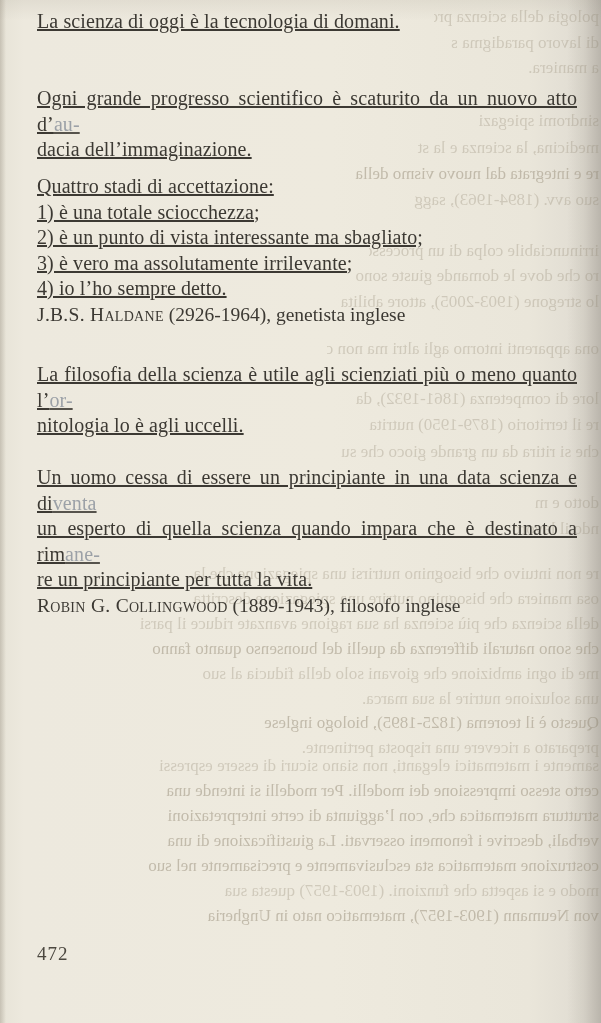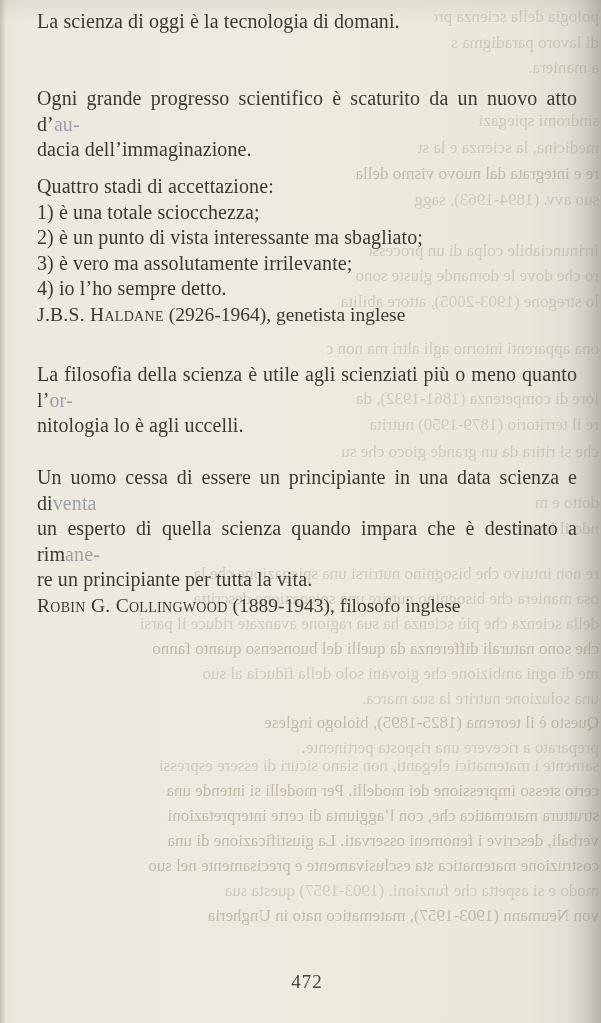--- a/index.html
+++ b/index.html
@@ -31,34 +31,35 @@
     color:var(--bleed,#a89f8d);opacity:0.42;filter:blur(0.7px);
     text-align:left;
   }
   .b-line.strong{opacity:0.62;}
   
   .content{position:absolute;left:37px;top:0;width:540px;}
   .quote{position:absolute;left:0;width:540px;}
   .q-line{
     font-size:20px;line-height:25.5px;color:var(--ink,#3c3933);
     letter-spacing:0.1px;
+    text-decoration:underline;
   }
   .q-line.just{text-align:justify;text-align-last:justify;}
   .q-fade{
     color:var(--fade,#8e959e);
     filter:blur(0.5px);
     opacity:0.85;
   }
   .q-attr{
     font-size:19.5px;line-height:25.5px;color:var(--ink,#3c3933);
   }
   .q-attr .sc{font-variant:small-caps;letter-spacing:0.3px;}
   .page-number{
-    position:absolute;left:37px;width:540px;top:971px;
-    text-align:center;font-size:19px;color:#4b473f;letter-spacing:1px;
+    position:absolute;left:37px;width:540px;top:943px;
+    font-size:19px;color:#4b473f;letter-spacing:1px;
   }
 </style>
 </head>
 <body>
 
 <div class="page">
   <div class="bleed" id="bleed-layer">
       <div class="b-line" style="top: 6px; width: 165px;">pologia della scienza pro</div>
       <div class="b-line" style="top: 32px; width: 150px;">di lavoro paradigma s</div>
       <div class="b-line" style="top: 57px; width: 95px;">a maniera.</div>

